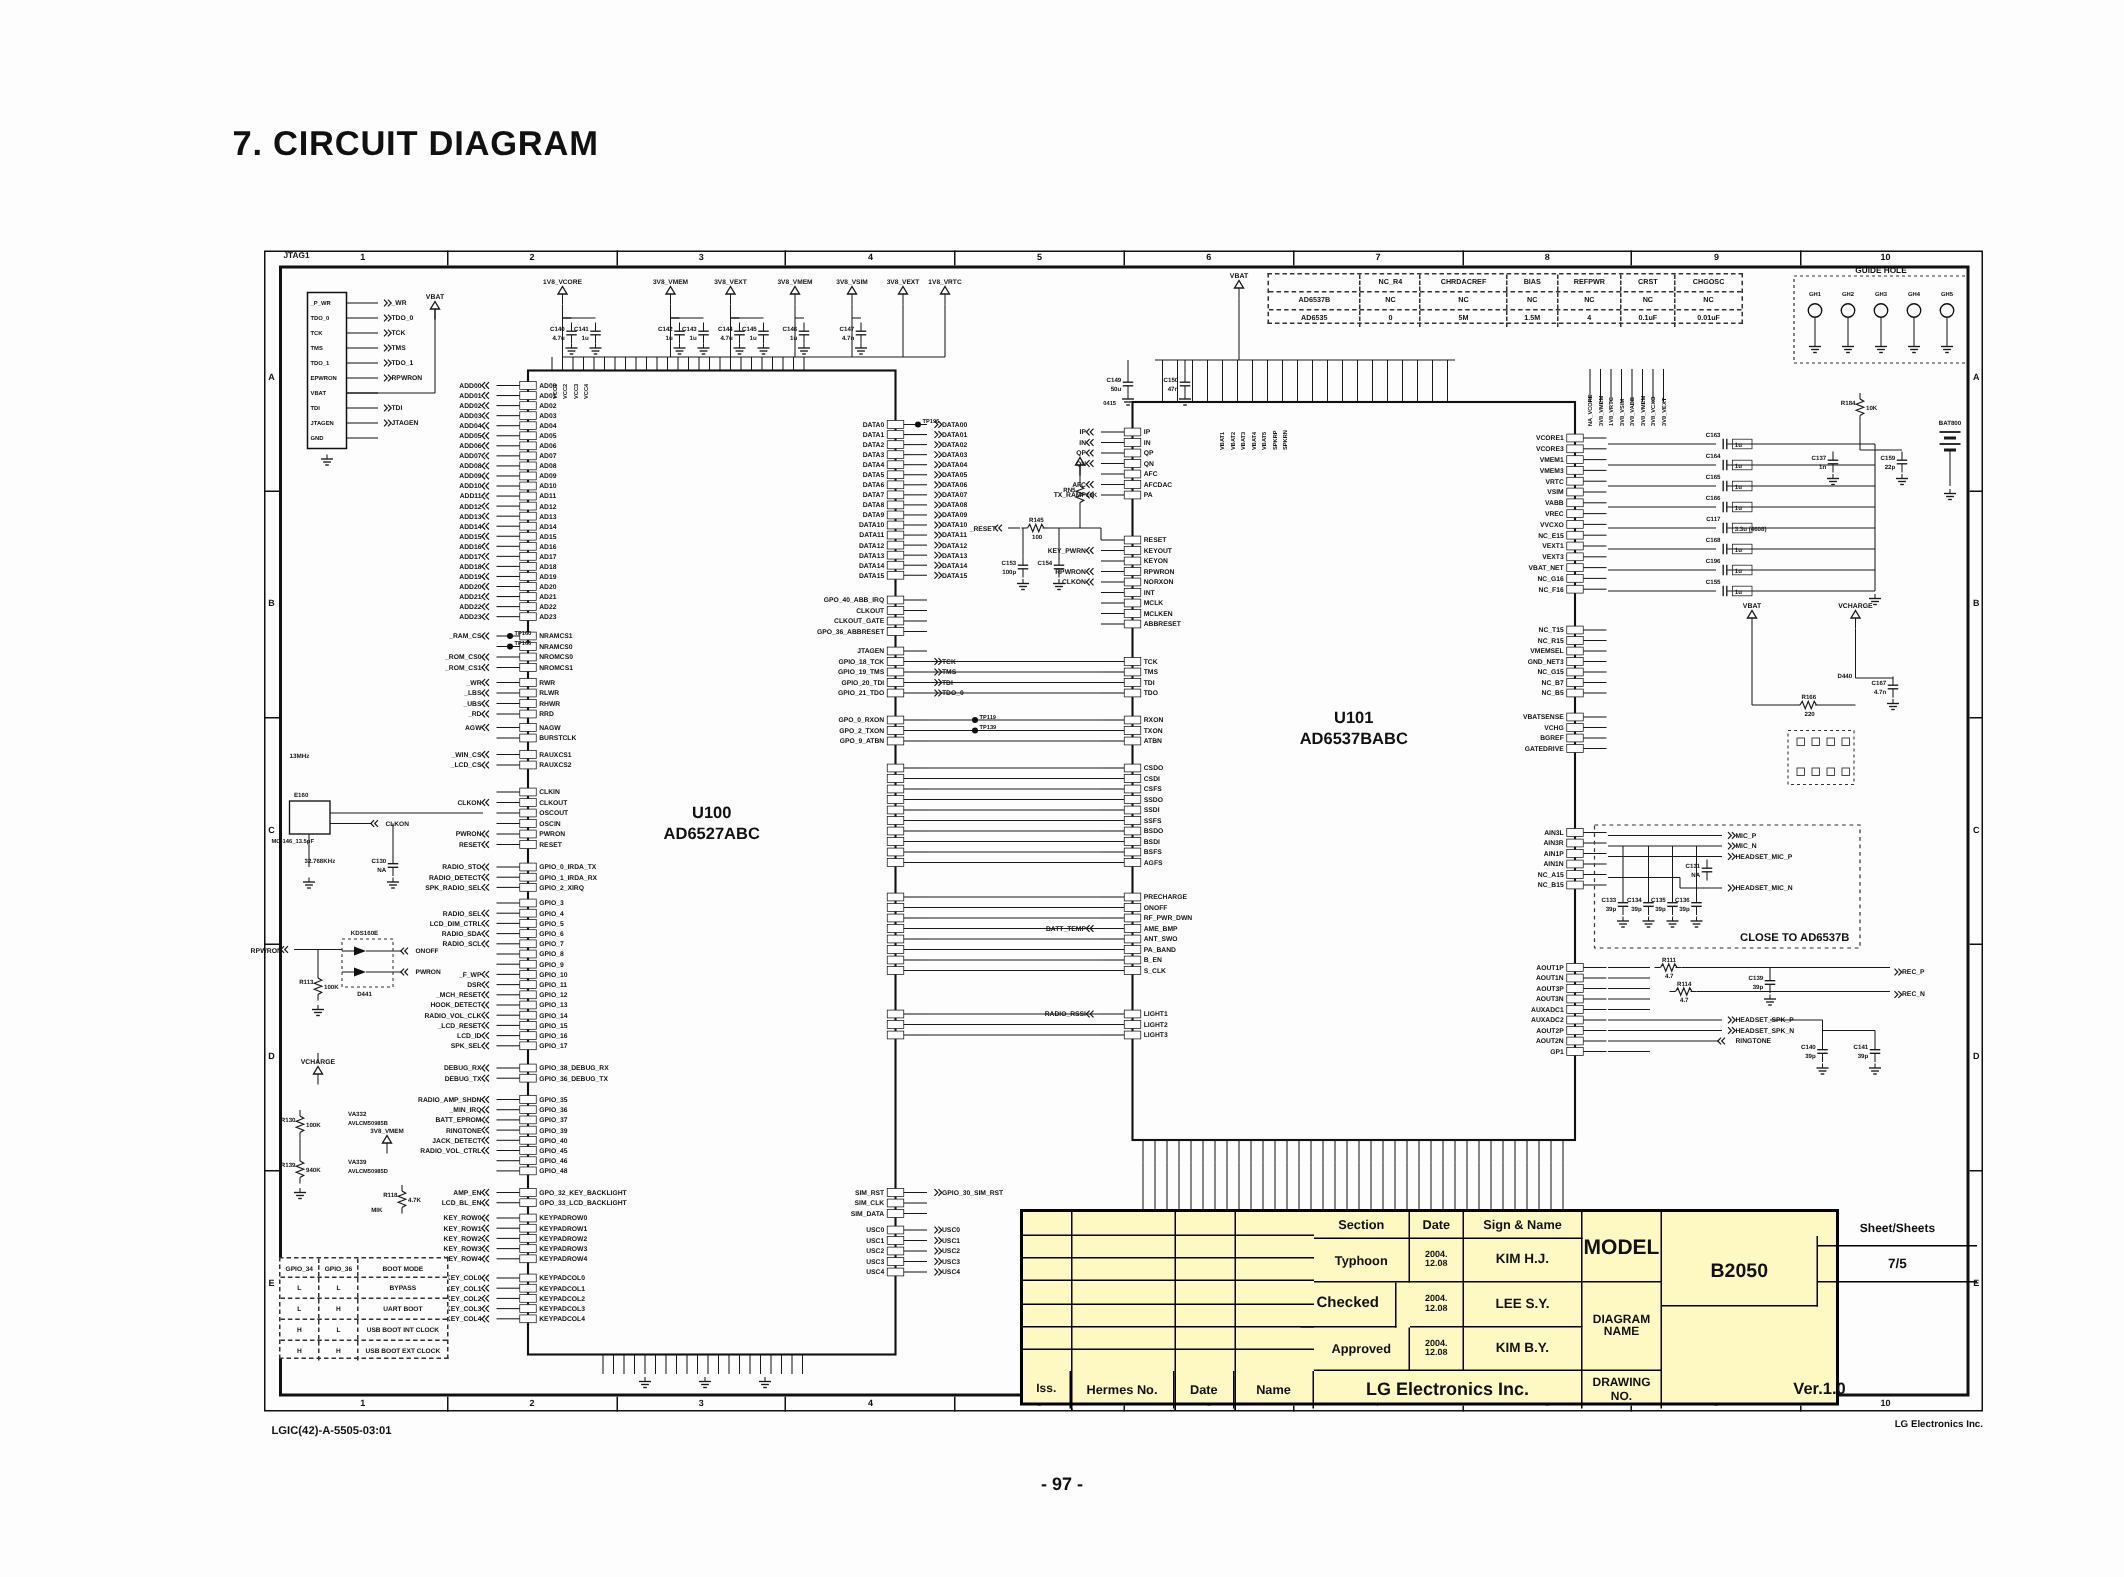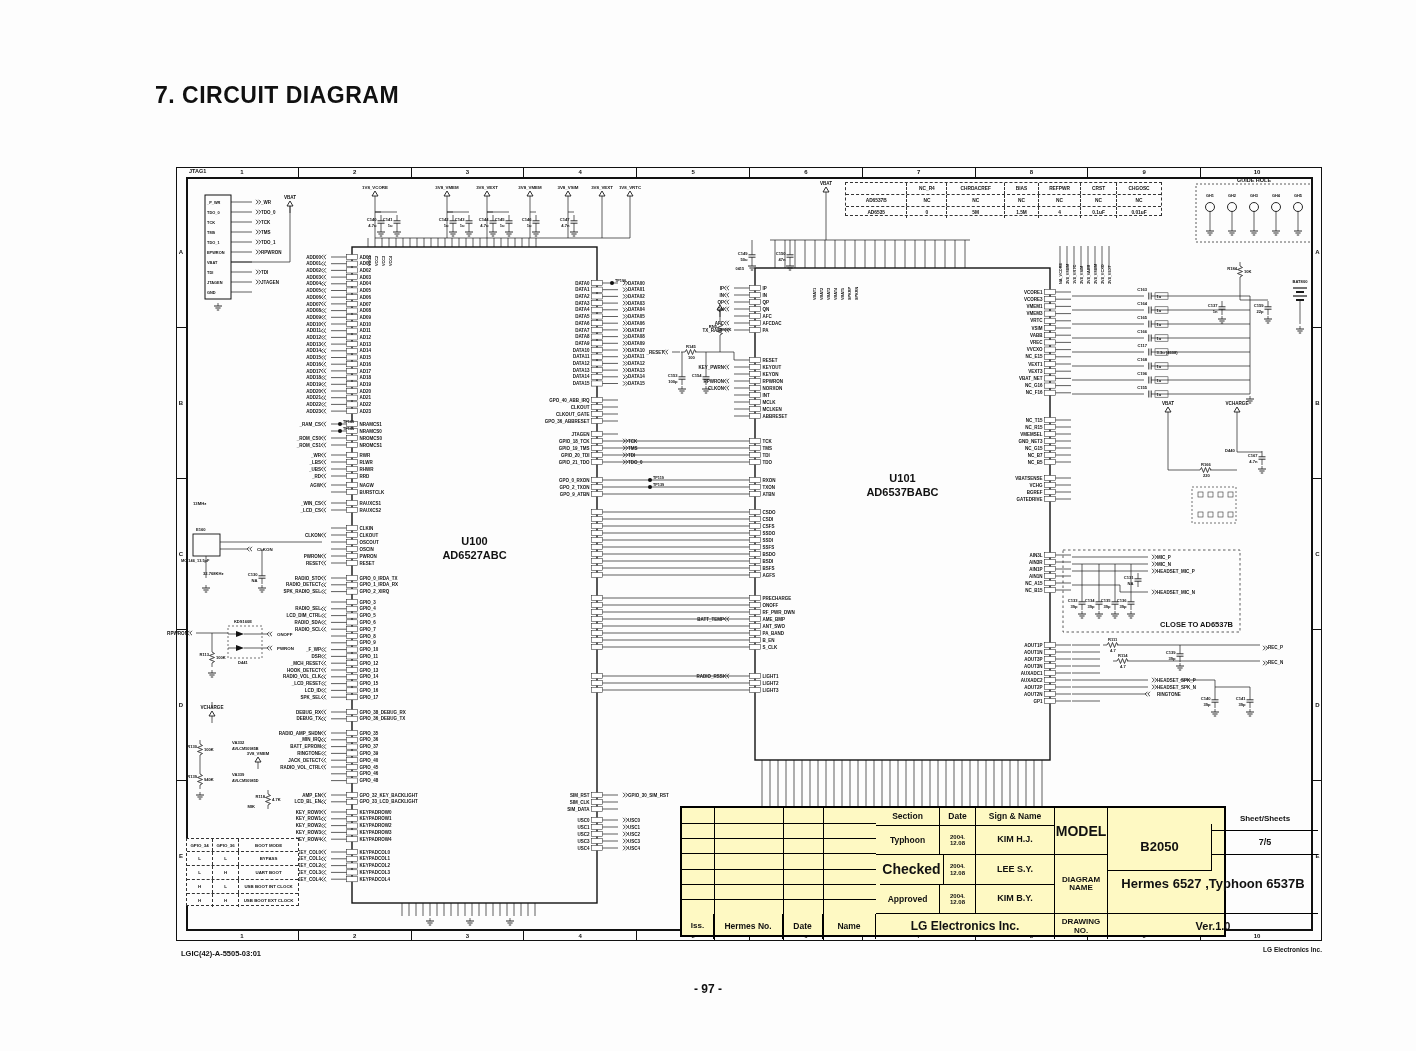--- a/index.html
+++ b/index.html
@@ -1881,38 +1881,37 @@
     <div class="thin-row" style="left: 141px; top: 0px; width: 0px; height: 131px; border-left: 1px solid rgb(0, 0, 0);"></div>
     <div class="tbc" style="left: 194px; top: 0px; width: 64px; height: 18px; font-size: 8.5px;">Section</div>
     <div class="tbc" style="left: 258px; top: 0px; width: 36px; height: 18px; font-size: 8.5px;">Date</div>
     <div class="tbc" style="left: 294px; top: 0px; width: 79px; height: 18px; font-size: 8.5px;">Sign &amp; Name</div>
     <div class="tbc" style="left: 194px; top: 18px; width: 64px; height: 29px; font-size: 8.5px;">Typhoon</div>
     <div class="tbc" style="left: 258px; top: 18px; width: 36px; height: 29px; font-size: 6px; flex-direction: column;">
       <div>2004.</div>
       <div>12.08</div>
     </div>
     <div class="tbc" style="left: 294px; top: 18px; width: 79px; height: 29px; font-size: 9px;">KIM H.J.</div>
-    <div class="tbc" style="left: 198px; top: 47px; width: 64px; height: 30px; font-size: 14px;">Checked</div>
+    <div class="tbc" style="left: 185px; top: 47px; width: 64px; height: 30px; font-size: 10px;">Checked</div>
     <div class="tbc" style="left: 258px; top: 47px; width: 36px; height: 30px; font-size: 6px; flex-direction: column;">
       <div>2004.</div>
       <div>12.08</div>
     </div>
     <div class="tbc" style="left: 294px; top: 47px; width: 79px; height: 30px; font-size: 9px;">LEE S.Y.</div>
     <div class="tbc" style="left: 194px; top: 77px; width: 64px; height: 29px; font-size: 8.5px;">Approved</div>
     <div class="tbc" style="left: 258px; top: 77px; width: 36px; height: 29px; font-size: 6px; flex-direction: column;">
       <div>2004.</div>
       <div>12.08</div>
     </div>
     <div class="tbc" style="left: 294px; top: 77px; width: 79px; height: 29px; font-size: 9px;">KIM B.Y.</div>
     <div class="tbc" style="left: 373px; top: 0px; width: 53px; height: 47px; font-size: 14px;">MODEL</div>
     <div class="tbc" style="left: 426px; top: 0px; width: 104px; height: 47px; font-size: 13px; margin-top: 16px;">B2050</div>
     <div class="tbc" style="left: 530px; top: 0px; width: 106px; height: 23px; font-size: 8px; border-right: none;">Sheet/Sheets</div>
     <div class="tbc" style="left: 530px; top: 23px; width: 106px; height: 24px; font-size: 9px; border-right: none;">7/5</div>
     <div class="tbc" style="left: 373px; top: 47px; width: 53px; height: 59px; font-size: 8px;">DIAGRAM NAME</div>
-    <div class="tbc" style="left: 426px; top: 47px; width: 210px; height: 59px; font-size: 13px; border-right: none;">Hermes 6527 ,Typhoon 6537B</div>
     <div class="tbc" style="left: 0px; top: 106px; width: 32px; height: 25px; font-size: 8px; border-bottom: none;">Iss.</div>
     <div class="tbc" style="left: 32px; top: 106px; width: 69px; height: 25px; font-size: 8.5px; border-bottom: none;">Hermes No.</div>
     <div class="tbc" style="left: 101px; top: 106px; width: 40px; height: 25px; font-size: 8.5px; border-bottom: none;">Date</div>
     <div class="tbc" style="left: 141px; top: 106px; width: 53px; height: 25px; font-size: 8.5px; border-bottom: none;">Name</div>
     <div class="tbc" style="left: 194px; top: 106px; width: 179px; height: 25px; font-size: 12px; border-bottom: none;">LG Electronics Inc.</div>
     <div class="tbc" style="left: 373px; top: 106px; width: 53px; height: 25px; font-size: 8px; border-bottom: none;">DRAWING NO.</div>
     <div class="tbc" style="left: 426px; top: 106px; width: 210px; height: 25px; font-size: 11px; border-right: none; border-bottom: none;">Ver.1.0</div>
   </div>
 
 <div id="page-number" class="abs">- 97 -</div>

